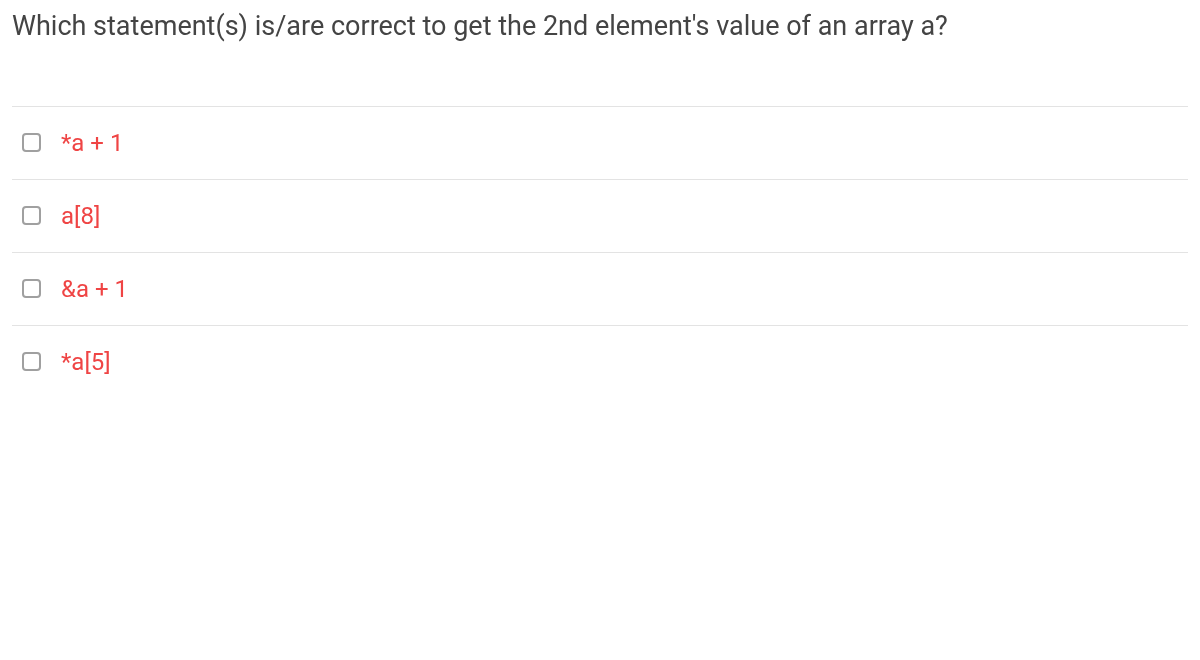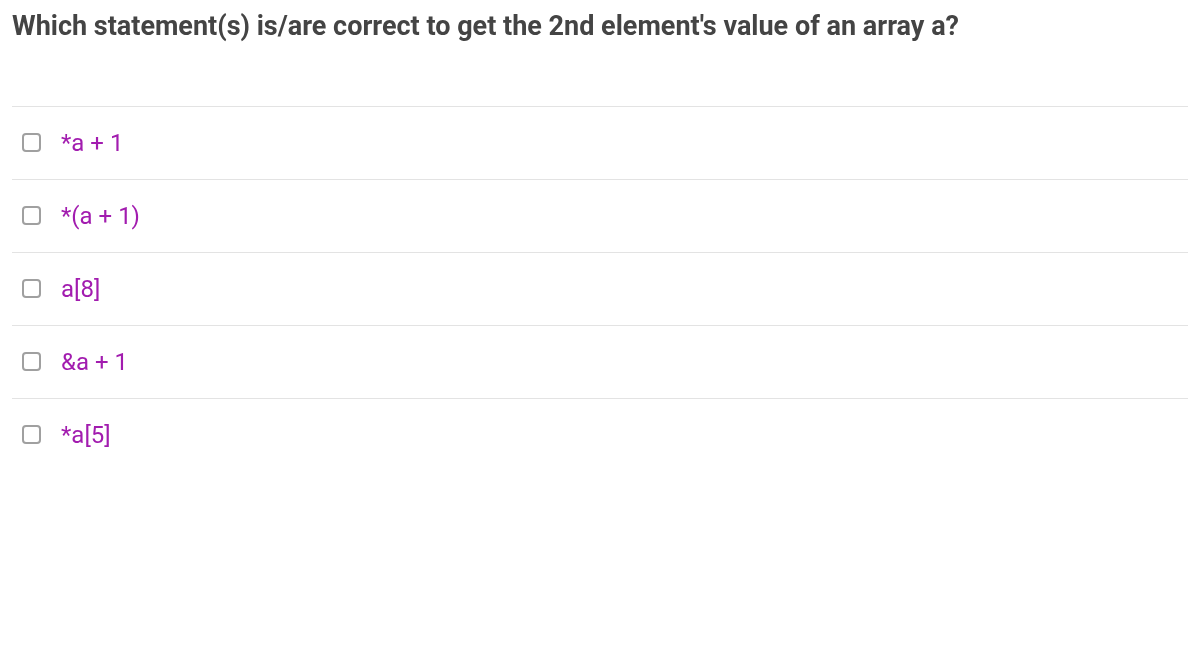--- a/index.html
+++ b/index.html
@@ -13,21 +13,21 @@
       width: 1200px;
       height: 660px;
       color: #333333;
     }
     .question-container {
       padding: 8px 12px 0 12px;
     }
     .question-text {
       font-size: 27px;
       color: #444444;
-      font-weight: 700;
+      font-weight: 400;
       line-height: 1.4;
       margin-bottom: 60px;
     }
     .options-list {
       display: flex;
       flex-direction: column;
     }
     .option-row {
       display: flex;
       align-items: center;
@@ -46,38 +46,34 @@
       cursor: pointer;
       appearance: none;
       -webkit-appearance: none;
     }
     .checkbox:checked {
       background: #3b82f6;
       border-color: #3b82f6;
     }
     .option-label {
       font-size: 24px;
-      color: #a21caf;
+      color: #ef4444;
       font-weight: 400;
     }
   </style>
 </head>
 <body>
 
 <div class="question-container">
   <div class="question-text">Which statement(s) is/are correct to get the 2nd element's value of an array a?</div>
 
   <div class="options-list">
     <label class="option-row">
       <input type="checkbox" class="checkbox" style="">
       <span class="option-label">*a + 1</span>
-    </label>
-    <label class="option-row">
-      <input type="checkbox" class="checkbox" style="">
-      <span class="option-label">*(a + 1)</span>
     </label>
     <label class="option-row">
       <input type="checkbox" class="checkbox" style="">
       <span class="option-label">a[8]</span>
     </label>
     <label class="option-row">
       <input type="checkbox" class="checkbox" style="">
       <span class="option-label">&amp;a + 1</span>
     </label>
     <label class="option-row">

